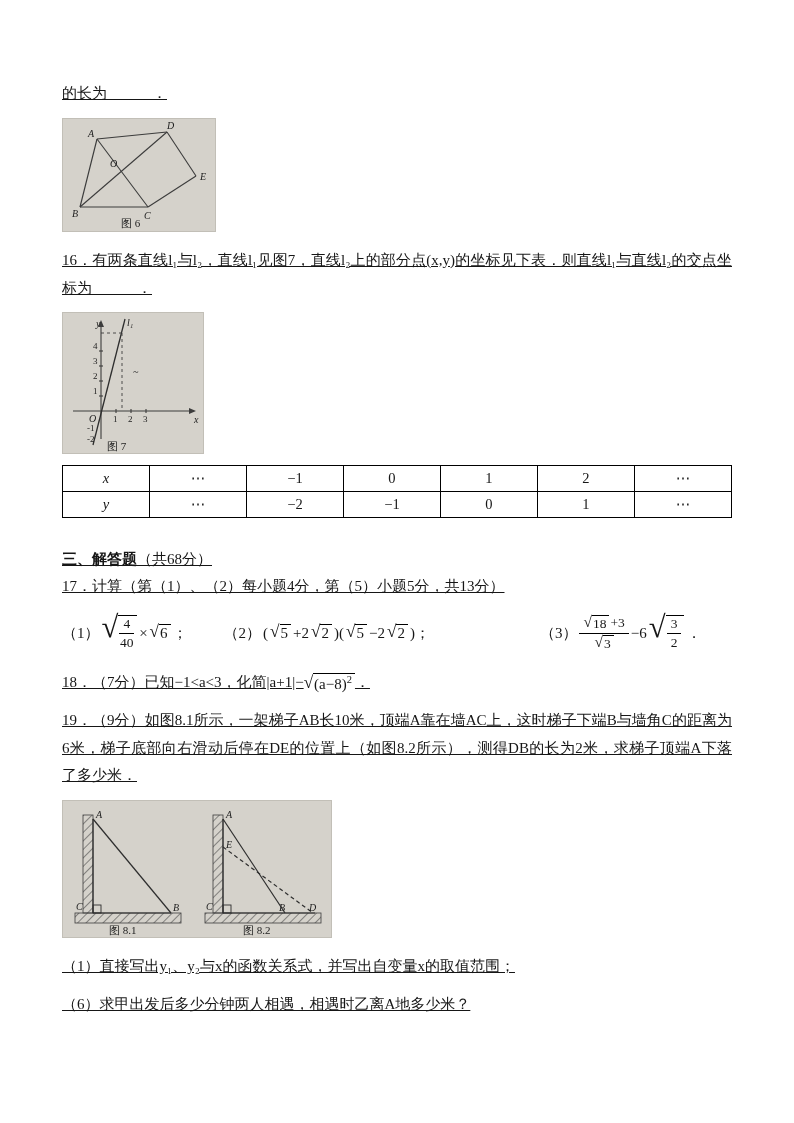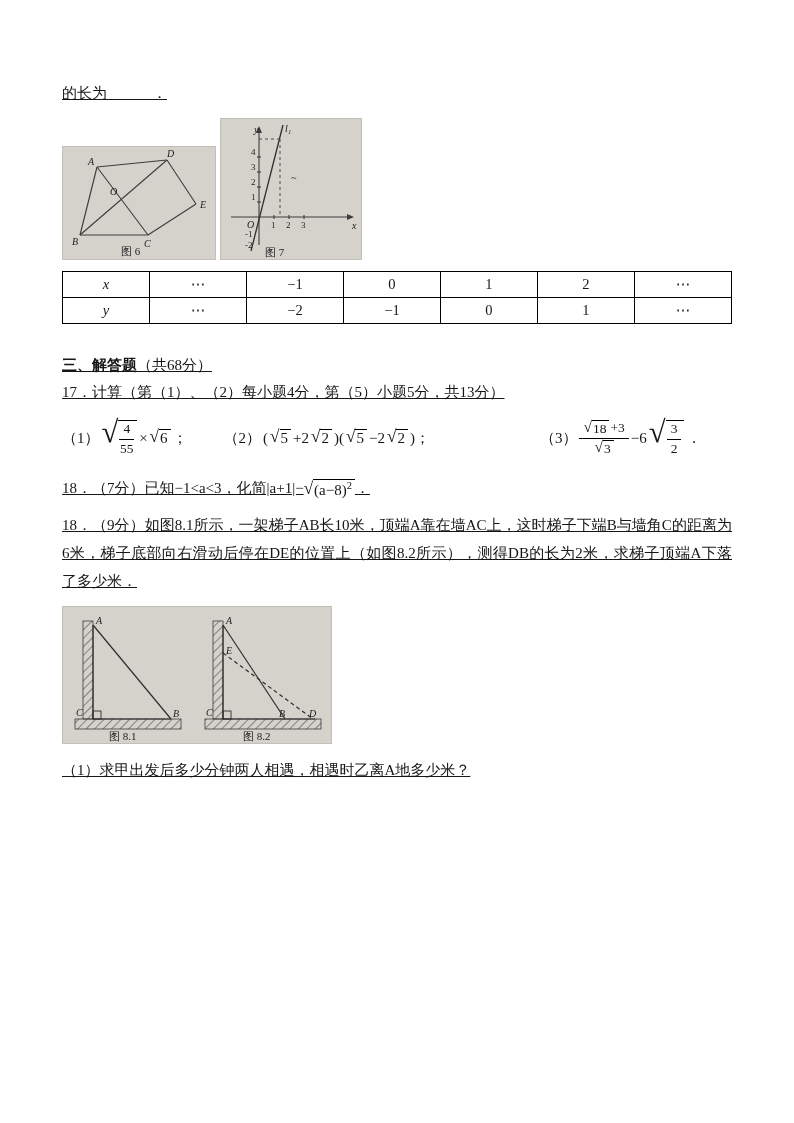--- a/index.html
+++ b/index.html
@@ -70,20 +70,21 @@
       <text x="104" y="10" class="ptlbl">D</text>
       <text x="137" y="61" class="ptlbl">E</text>
       <text x="9" y="98" class="ptlbl">B</text>
       <text x="81" y="100" class="ptlbl">C</text>
       <text x="47" y="48" class="ptlbl">O</text>
       <text x="58" y="108" class="cap">图 6</text>
     </svg>
   </div>
 
   
+  <p class="txt mt12">16．有两条直线l₁与l₂，直线l₁见图7，直线l₂上的部分点(x,y)的坐标见下表．则直线l₁与直线l₂的交点坐标为______．</p>
 
   
   <div class="figbox mt10">
     <svg width="140" height="140" viewBox="0 0 140 140">
       <rect x="0" y="0" width="140" height="140" fill="#d5d2cb"></rect>
       <g stroke="#3c3c3c" stroke-width="1.1" fill="none">
         <line x1="38" y1="10" x2="38" y2="126"></line>
         <line x1="10" y1="98" x2="130" y2="98"></line>
         <path d="M35 14 L38 7 L41 14" fill="#3c3c3c" stroke="none"></path>
         <path d="M126 95 L133 98 L126 101" fill="#3c3c3c" stroke="none"></path>
@@ -150,21 +151,21 @@
   
   <p class="txt mt6">17．计算（第（1）、（2）每小题4分，第（5）小题5分，共13分）</p>
 
   <div class="mathrow">
     <span class="mitem">
       <span>（1）</span>
       <span class="sq tall">
           <span class="rs">√</span>
           <span class="uv"><span class="fr">
               <span class="nu">4</span>
-              <span class="de">55</span>
+              <span class="de">40</span>
             </span></span>
         </span>
       <span>×</span>
       <span class="sq">
           <span class="rs">√</span>
           <span class="uv">6</span>
         </span>
       <span>；</span>
     </span>
 
@@ -224,21 +225,21 @@
 
   
   <p class="txt mt12">
     <span>18．（7分）已知−1&lt;a&lt;3，化简|a+1|−</span><span class="inlinemath sq">
         <span class="rs">√</span>
         <span class="uv"><span>(a−8)</span><sup>2</sup></span>
       </span><span>．</span>
   </p>
 
   
-  <p class="txt mt10">18．（9分）如图8.1所示，一架梯子AB长10米，顶端A靠在墙AC上，这时梯子下端B与墙角C的距离为6米，梯子底部向右滑动后停在DE的位置上（如图8.2所示），测得DB的长为2米，求梯子顶端A下落了多少米．</p>
+  <p class="txt mt10">19．（9分）如图8.1所示，一架梯子AB长10米，顶端A靠在墙AC上，这时梯子下端B与墙角C的距离为6米，梯子底部向右滑动后停在DE的位置上（如图8.2所示），测得DB的长为2米，求梯子顶端A下落了多少米．</p>
 
   
   <div class="figbox mt10">
     <svg width="268" height="136" viewBox="0 0 268 136">
       <defs>
         <pattern id="hatch" width="6" height="6" patternUnits="userSpaceOnUse" patternTransform="rotate(45)">
           <line x1="0" y1="0" x2="0" y2="6" stroke="#4a4a4a" stroke-width="1.2"></line>
         </pattern>
       </defs>
       <rect x="0" y="0" width="268" height="136" fill="#d5d2cb"></rect>
@@ -272,15 +273,16 @@
         <text x="163" y="47" class="ptlbl">E</text>
         <text x="143" y="109" class="ptlbl">C</text>
         <text x="216" y="110" class="ptlbl">B</text>
         <text x="246" y="110" class="ptlbl">D</text>
         <text x="180" y="133" class="cap">图 8.2</text>
       </g>
     </svg>
   </div>
 
   
-  <p class="txt mt10">（1）求甲出发后多少分钟两人相遇，相遇时乙离A地多少米？</p>
+  <p class="txt mt12">（1）直接写出y₁、y₂与x的函数关系式，并写出自变量x的取值范围；</p>
+  <p class="txt mt10">（6）求甲出发后多少分钟两人相遇，相遇时乙离A地多少米？</p>
 
 </div>
 
 </body></html>

